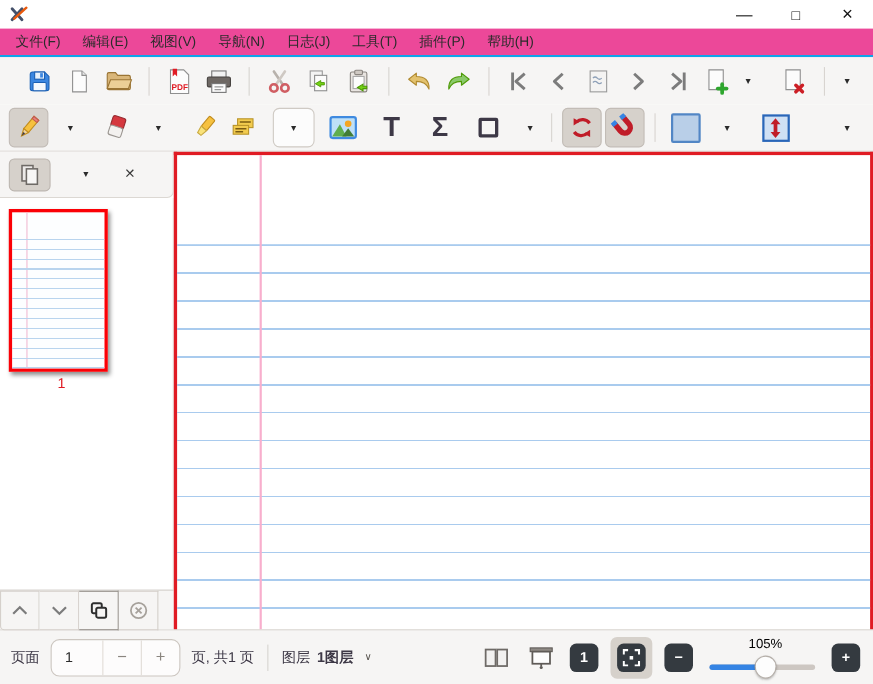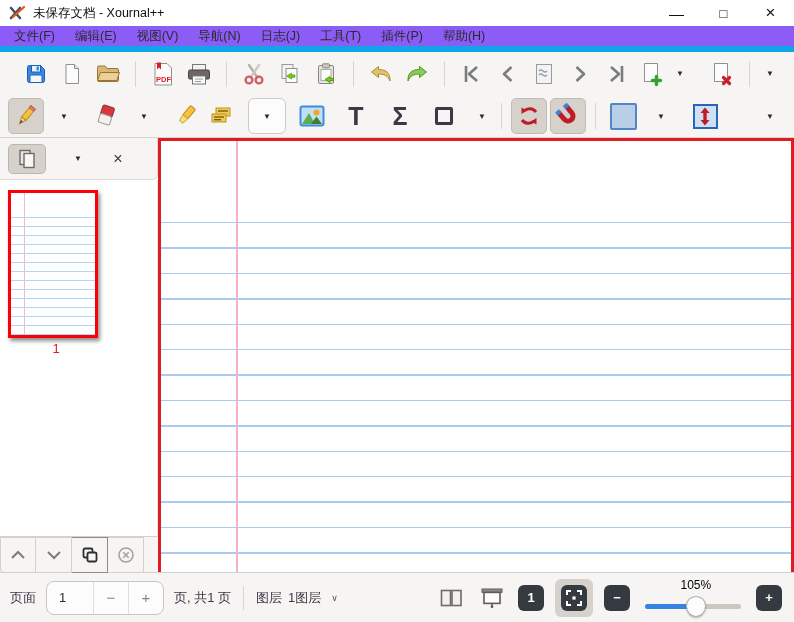--- a/index.html
+++ b/index.html
@@ -9,21 +9,21 @@
   
   .titlebar { height:26px; background:#ffffff; display:flex; align-items:center; padding-left:8px; }
   .app-logo { width:18px; height:16px; position:relative; flex:0 0 auto; }
   .title-text { font-size:12.5px; color:#101010; margin-left:7px; }
   .win-controls { margin-left:auto; display:flex; height:26px; }
   .win-btn { width:47px; display:flex; align-items:center; justify-content:center;
              font-size:15px; color:#111; }
   .win-btn.max span { font-size:13px; }
 
   
-  .menubar { height:26px; background:#8b5cf6; border-bottom:6px solid #0ea5e9;
+  .menubar { height:26px; background:#ec4899; border-bottom:2px solid #0ea5e9;
              display:flex; align-items:center; padding-left:4px; }
   .menu-item { padding:4px 10px; font-size:12.5px; color:#2b2b2b; cursor:default; }
 
   
   .toolbar { height:43px; background:#f6f5f4; display:flex; align-items:center; padding:0 8px; }
   .toolbar.second { border-bottom:1px solid #d7d3cf; }
   .tb-btn { width:36px; height:36px; display:flex; align-items:center; justify-content:center;
             background:transparent; border:none; flex:0 0 auto;text-align:right; }
   .tb-dd  { width:20px; height:36px; display:flex; align-items:center; justify-content:center;
             border:none; background:transparent; font-size:8px; color:#2b2b2b; flex:0 0 auto; }
@@ -75,21 +75,21 @@
   
   .statusbar { height:50px; background:#f6f5f4; border-top:1px solid #d5d1cd;
                display:flex; align-items:center; padding:0 12px 0 10px; font-size:13px; color:#3d3846; }
   .spin-group { display:flex; align-items:stretch; height:34px; border:1px solid #ccc6c0;
                 border-radius:8px; background:#fdfcfc; margin:0 10px; overflow:hidden; }
   .spin-value { width:46px; border:none; background:transparent; font-size:13px; padding-left:12px;
                 color:#2b2b2b; outline:none; font-family:inherit; }
   .spin-btn { width:35px; border:none; border-left:1px solid #e2ddd8; background:transparent;
               font-size:15px; color:#8a857f; display:flex; align-items:center; justify-content:center; }
   .st-sep { width:1px; height:24px; background:#d8d4d0; margin:0 12px; }
-  .layer-value { font-weight:normal; margin-left:6px; }
+  .layer-value { font-weight:bold; margin-left:6px; }
   .layer-dd { font-size:9px; color:#55504b; margin-left:10px; }
   .st-right { margin-left:auto; display:flex; align-items:center; gap:11px; }
   .flat-icon-btn { width:30px; height:30px; display:flex; align-items:center; justify-content:center;
                    background:transparent; border:none; }
   .dark-btn { width:26px; height:26px; background:#343a40; border:none; border-radius:6px;
               color:#fff; font-weight:bold; font-size:13px;
               display:flex; align-items:center; justify-content:center; }
   .fit-wrap { width:38px; height:38px; background:#d6d1cb; border-radius:6px;
               display:flex; align-items:center; justify-content:center; }
   .zoom-slider { position:relative; width:96px; height:40px; margin:0 4px; }
@@ -109,21 +109,20 @@
 <body>
 
 <div class="titlebar">
   <span class="app-logo">
     <svg width="18" height="16" viewBox="0 0 18 16">
       <path d="M3 3 L12 13" stroke="#44506a" stroke-width="2.6" stroke-linecap="round"></path>
       <path d="M12 3 L3 13" stroke="#44506a" stroke-width="2.6" stroke-linecap="round"></path>
       <path d="M5 12 L16 2" stroke="#e8590c" stroke-width="2.2" stroke-linecap="round"></path>
     </svg>
   </span>
-  <span class="title-text">未保存文档 - Xournal++</span>
   <span class="win-controls">
     <span class="win-btn">—</span>
     <span class="win-btn max">
         <span>□</span>
       </span>
     <span class="win-btn" style="font-size:17px;">×</span>
   </span>
 </div>
 
 <div class="menubar">

